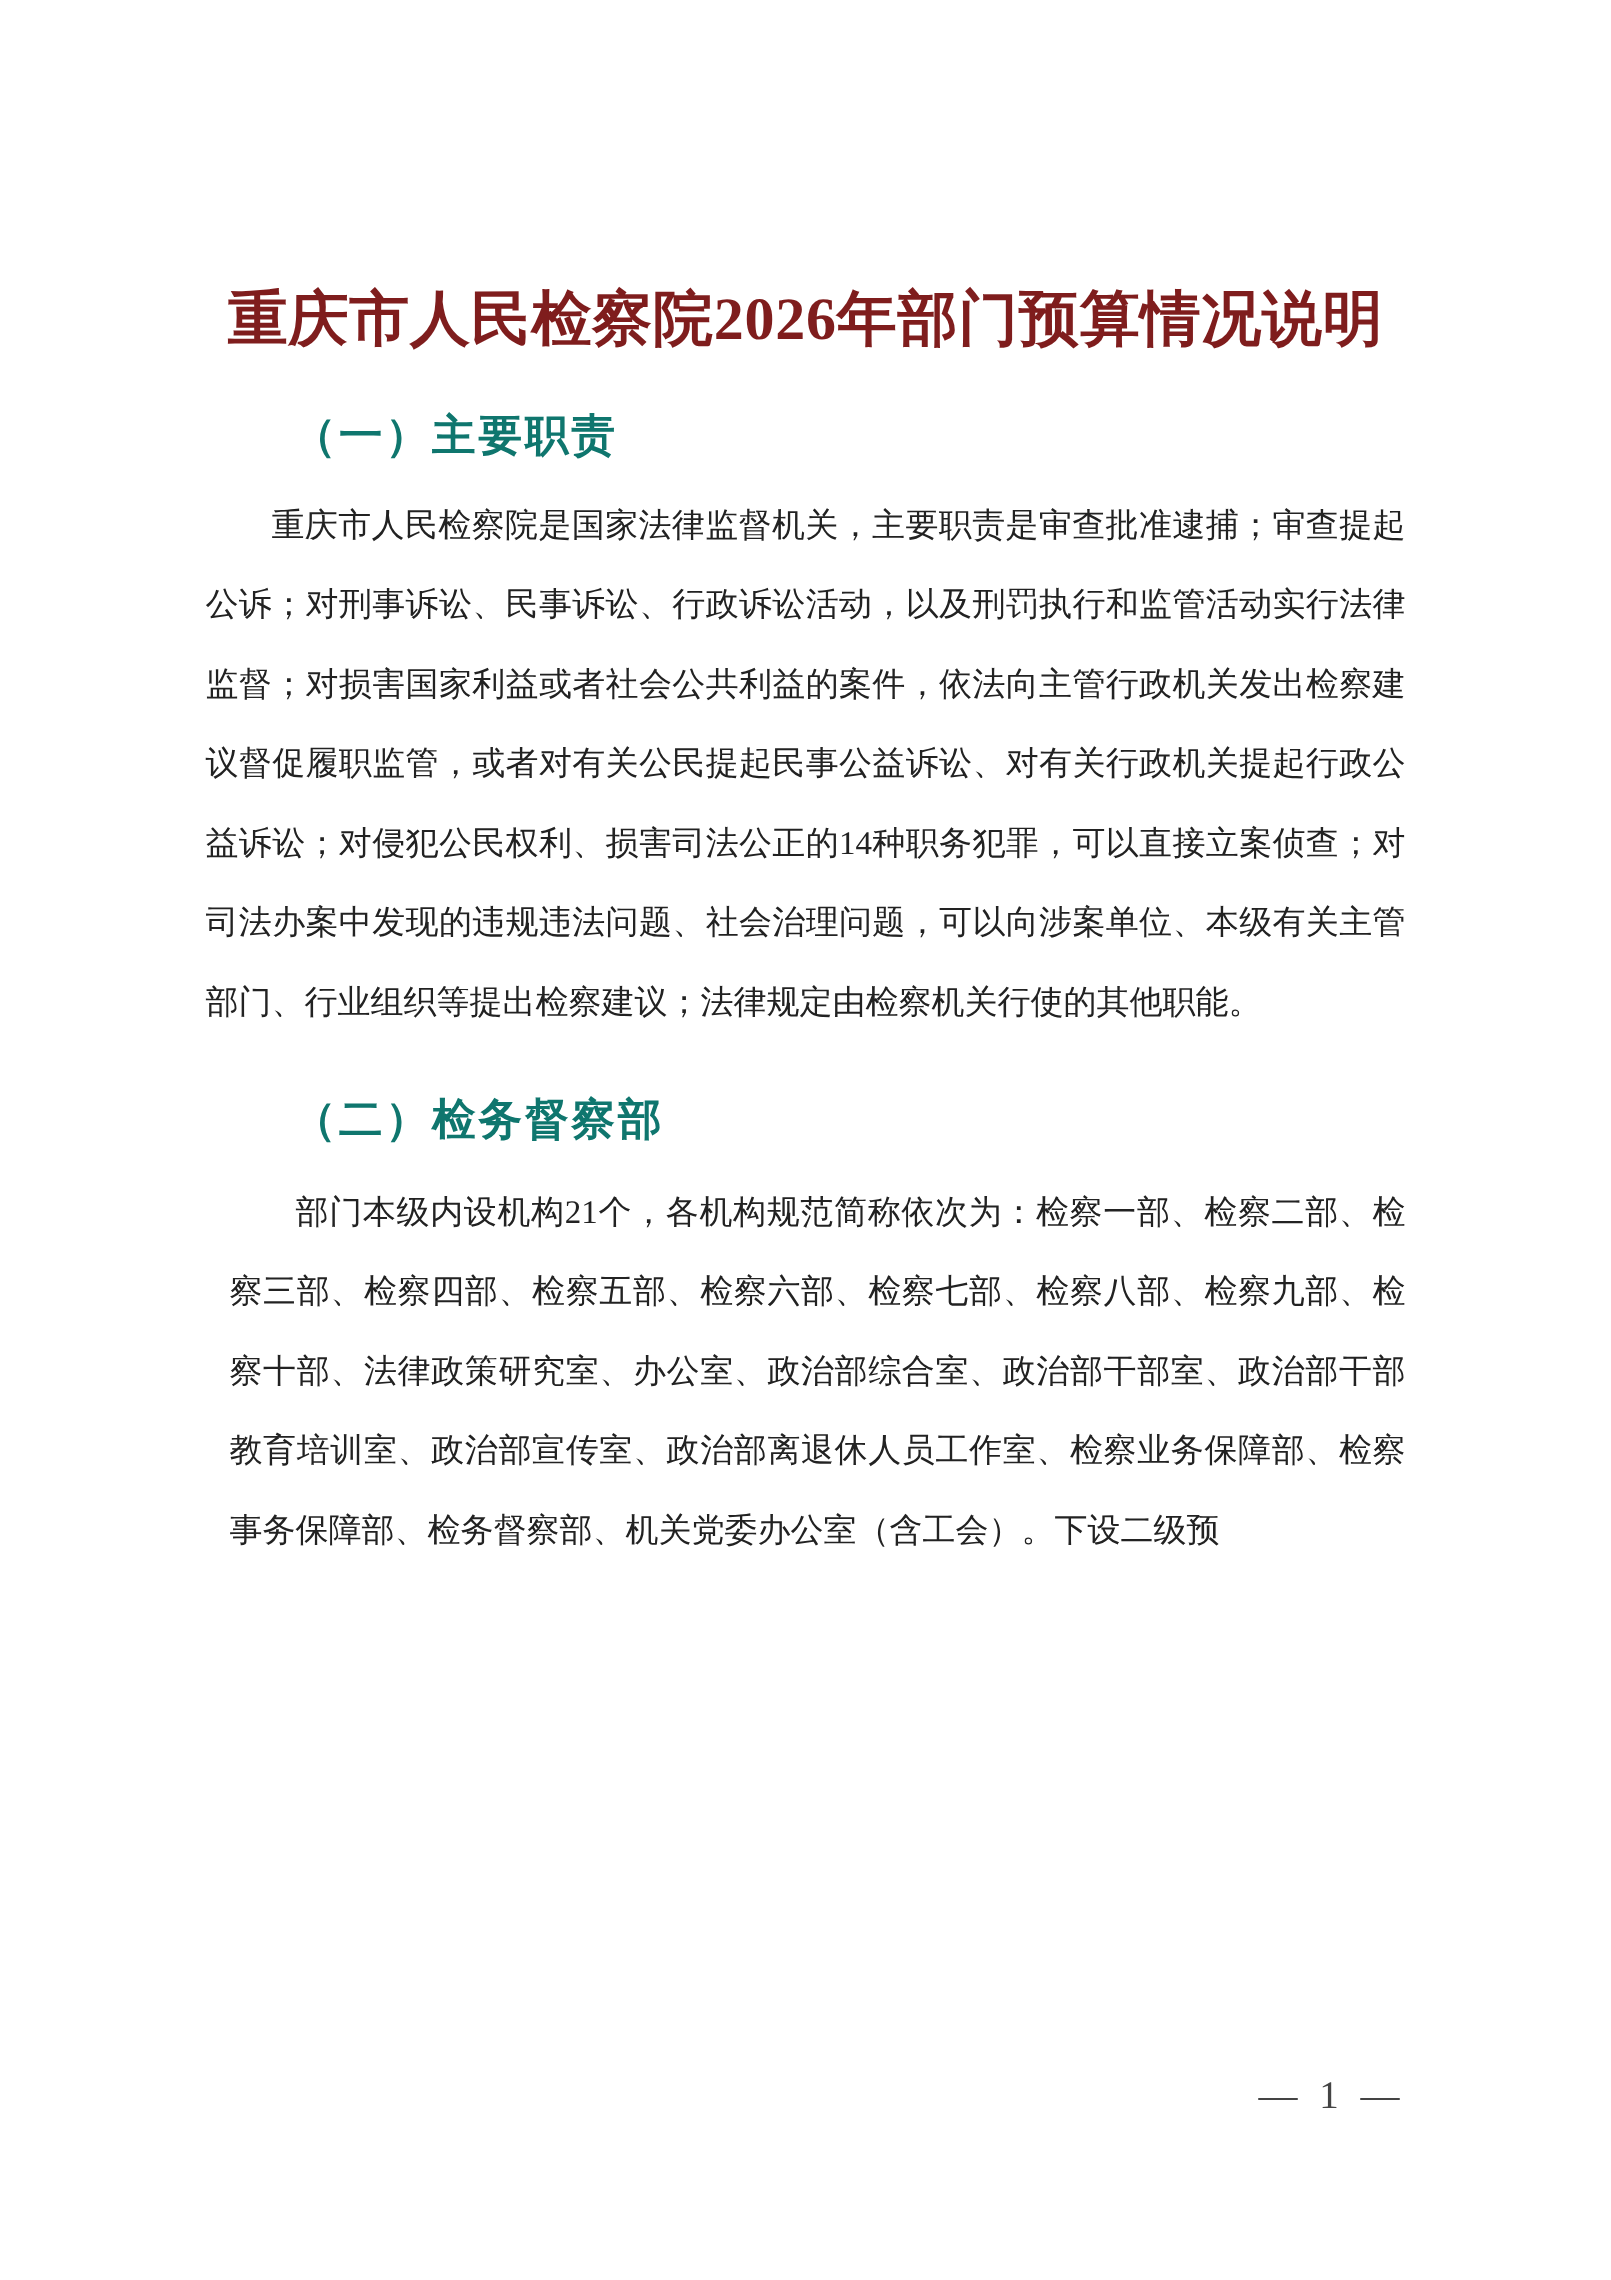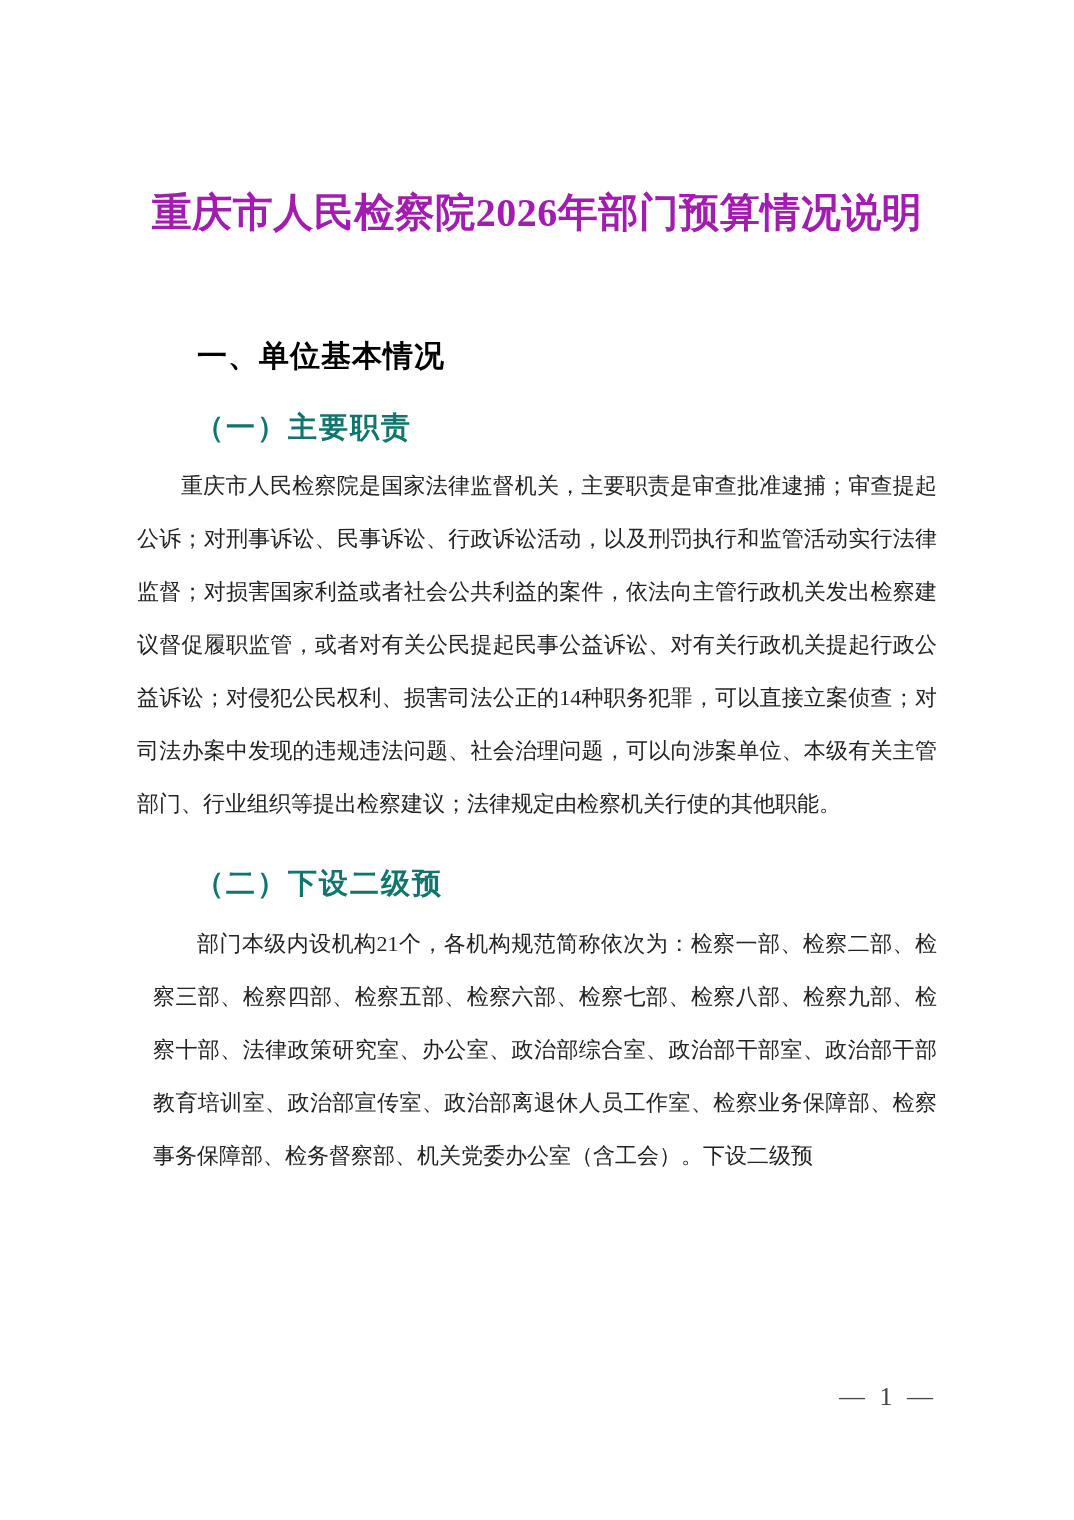--- a/index.html
+++ b/index.html
@@ -19,21 +19,21 @@
     left: 137px;
     top: 0;
     width: 800px;
   }
   .doc-title {
     margin-top: 188px;
     text-align: center;
     font-size: 40px;
     line-height: 1.25;
     font-weight: bold;
-    color: #a21caf;
+    color: #7f1d1d;
     letter-spacing: 0.5px;
     font-family: "Liberation Serif", "DejaVu Serif", serif;
   }
   .section-heading {
     margin-top: 100px;
     text-indent: 2em;
     font-size: 30px;
     line-height: 1.2;
     font-weight: bold;
     color: #000;
@@ -72,26 +72,25 @@
   }
 </style>
 </head>
 <body>
 
 <div class="page">
   <div class="content">
 
     <h1 class="doc-title">重庆市人民检察院2026年部门预算情况说明</h1>
 
-    <h2 class="section-heading">一、单位基本情况</h2>
 
     <h3 class="subsection-heading">（一）主要职责</h3>
 
     <p class="body-para">重庆市人民检察院是国家法律监督机关，主要职责是审查批准逮捕；审查提起公诉；对刑事诉讼、民事诉讼、行政诉讼活动，以及刑罚执行和监管活动实行法律监督；对损害国家利益或者社会公共利益的案件，依法向主管行政机关发出检察建议督促履职监管，或者对有关公民提起民事公益诉讼、对有关行政机关提起行政公益诉讼；对侵犯公民权利、损害司法公正的14种职务犯罪，可以直接立案侦查；对司法办案中发现的违规违法问题、社会治理问题，可以向涉案单位、本级有关主管部门、行业组织等提出检察建议；法律规定由检察机关行使的其他职能。</p>
 
-    <h3 class="subsection-heading">（二）下设二级预</h3>
+    <h3 class="subsection-heading">（二）检务督察部</h3>
 
     <p class="body-para second">部门本级内设机构21个，各机构规范简称依次为：检察一部、检察二部、检察三部、检察四部、检察五部、检察六部、检察七部、检察八部、检察九部、检察十部、法律政策研究室、办公室、政治部综合室、政治部干部室、政治部干部教育培训室、政治部宣传室、政治部离退休人员工作室、检察业务保障部、检察事务保障部、检务督察部、机关党委办公室（含工会）。下设二级预</p>
 
   </div>
 
   <div class="page-number">— 1 —</div>
 </div>
 
 </body></html>

